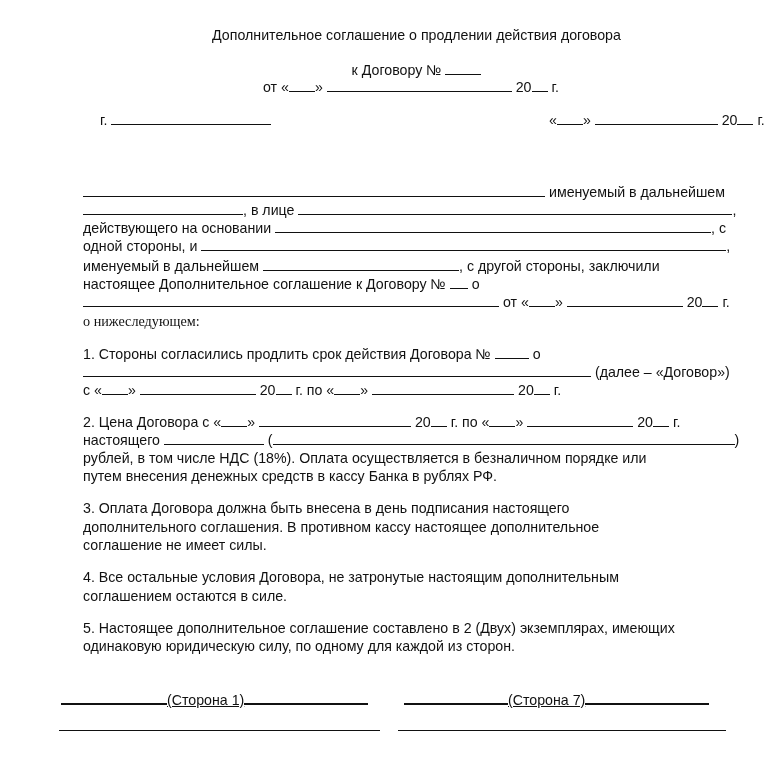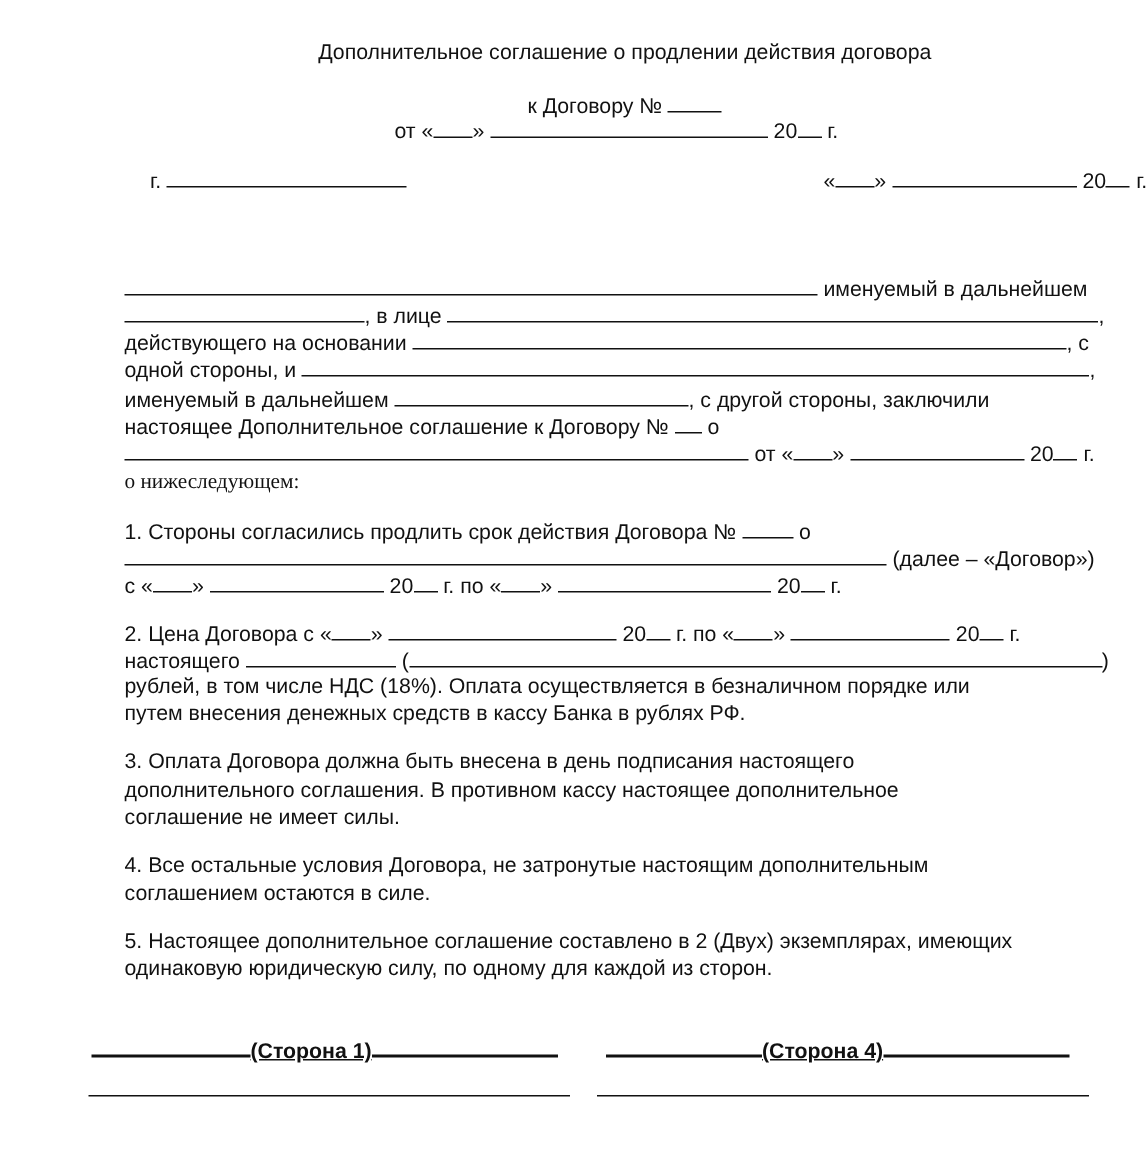--- a/index.html
+++ b/index.html
@@ -1,21 +1,21 @@
 <!DOCTYPE html>
 <html><head>
 <meta charset="utf-8">
 <style>
   html, body { margin:0; padding:0; background:#ffffff; }
   body { width:765px; height:767px; position:relative; overflow:hidden;
          font-family:"Liberation Sans", sans-serif; font-size:14.2px; color:#111; }
   .ln { position:absolute; white-space:pre; line-height:18px;padding-left:34px; }
   .c { left:0; width:765px; text-align:center; }
   .u { display:inline-block; border-bottom:1px solid #111; height:14px; vertical-align:baseline; }
-  .sig { position:absolute; white-space:pre; line-height:18px;font-weight:bold; }
+  .sig { position:absolute; white-space:pre; line-height:18px; }
   .sig .bar { display:inline-block; border-bottom:2px solid #111; height:15px; vertical-align:baseline; }
   .hr { position:absolute; border-bottom:1px solid #111; height:0; }
 </style>
 </head>
 <body>
 
 <div class="ln c" style="top:26px;"><span>Дополнительное соглашение о продлении действия договора</span></div>
 
 <div class="ln c" style="top:60px;"><span>к Договору №</span> <span class="u" style="width:36px"></span></div>
 
@@ -59,16 +59,16 @@
 <div class="ln" style="top:536px; left:49px;"><span>соглашение не имеет силы.</span></div>
 
 <div class="ln" style="top:568px; left:49px;"><span>4. Все остальные условия Договора, не затронутые настоящим дополнительным</span></div>
 <div class="ln" style="top:587px; left:49px;"><span>соглашением остаются в силе.</span></div>
 
 <div class="ln" style="top:619px; left:49px;"><span>5. Настоящее дополнительное соглашение составлено в 2 (Двух) экземплярах, имеющих</span></div>
 <div class="ln" style="top:637px; left:49px;"><span>одинаковую юридическую силу, по одному для каждой из сторон.</span></div>
 
 <div class="sig" style="top:688px; left:61px;"><span class="bar" style="width:106px"></span><span style="text-decoration:underline">(Сторона 1)</span><span class="bar" style="width:124px"></span></div>
 
-<div class="sig" style="top:688px; left:404px;"><span class="bar" style="width:104px"></span><span style="text-decoration:underline">(Сторона 4)</span><span class="bar" style="width:124px"></span></div>
+<div class="sig" style="top:688px; left:404px;"><span class="bar" style="width:104px"></span><span style="text-decoration:underline">(Сторона 7)</span><span class="bar" style="width:124px"></span></div>
 
 <div class="hr" style="top:730px; left:59px; width:321px;"></div>
 <div class="hr" style="top:730px; left:398px; width:328px;"></div>
 
 </body></html>

